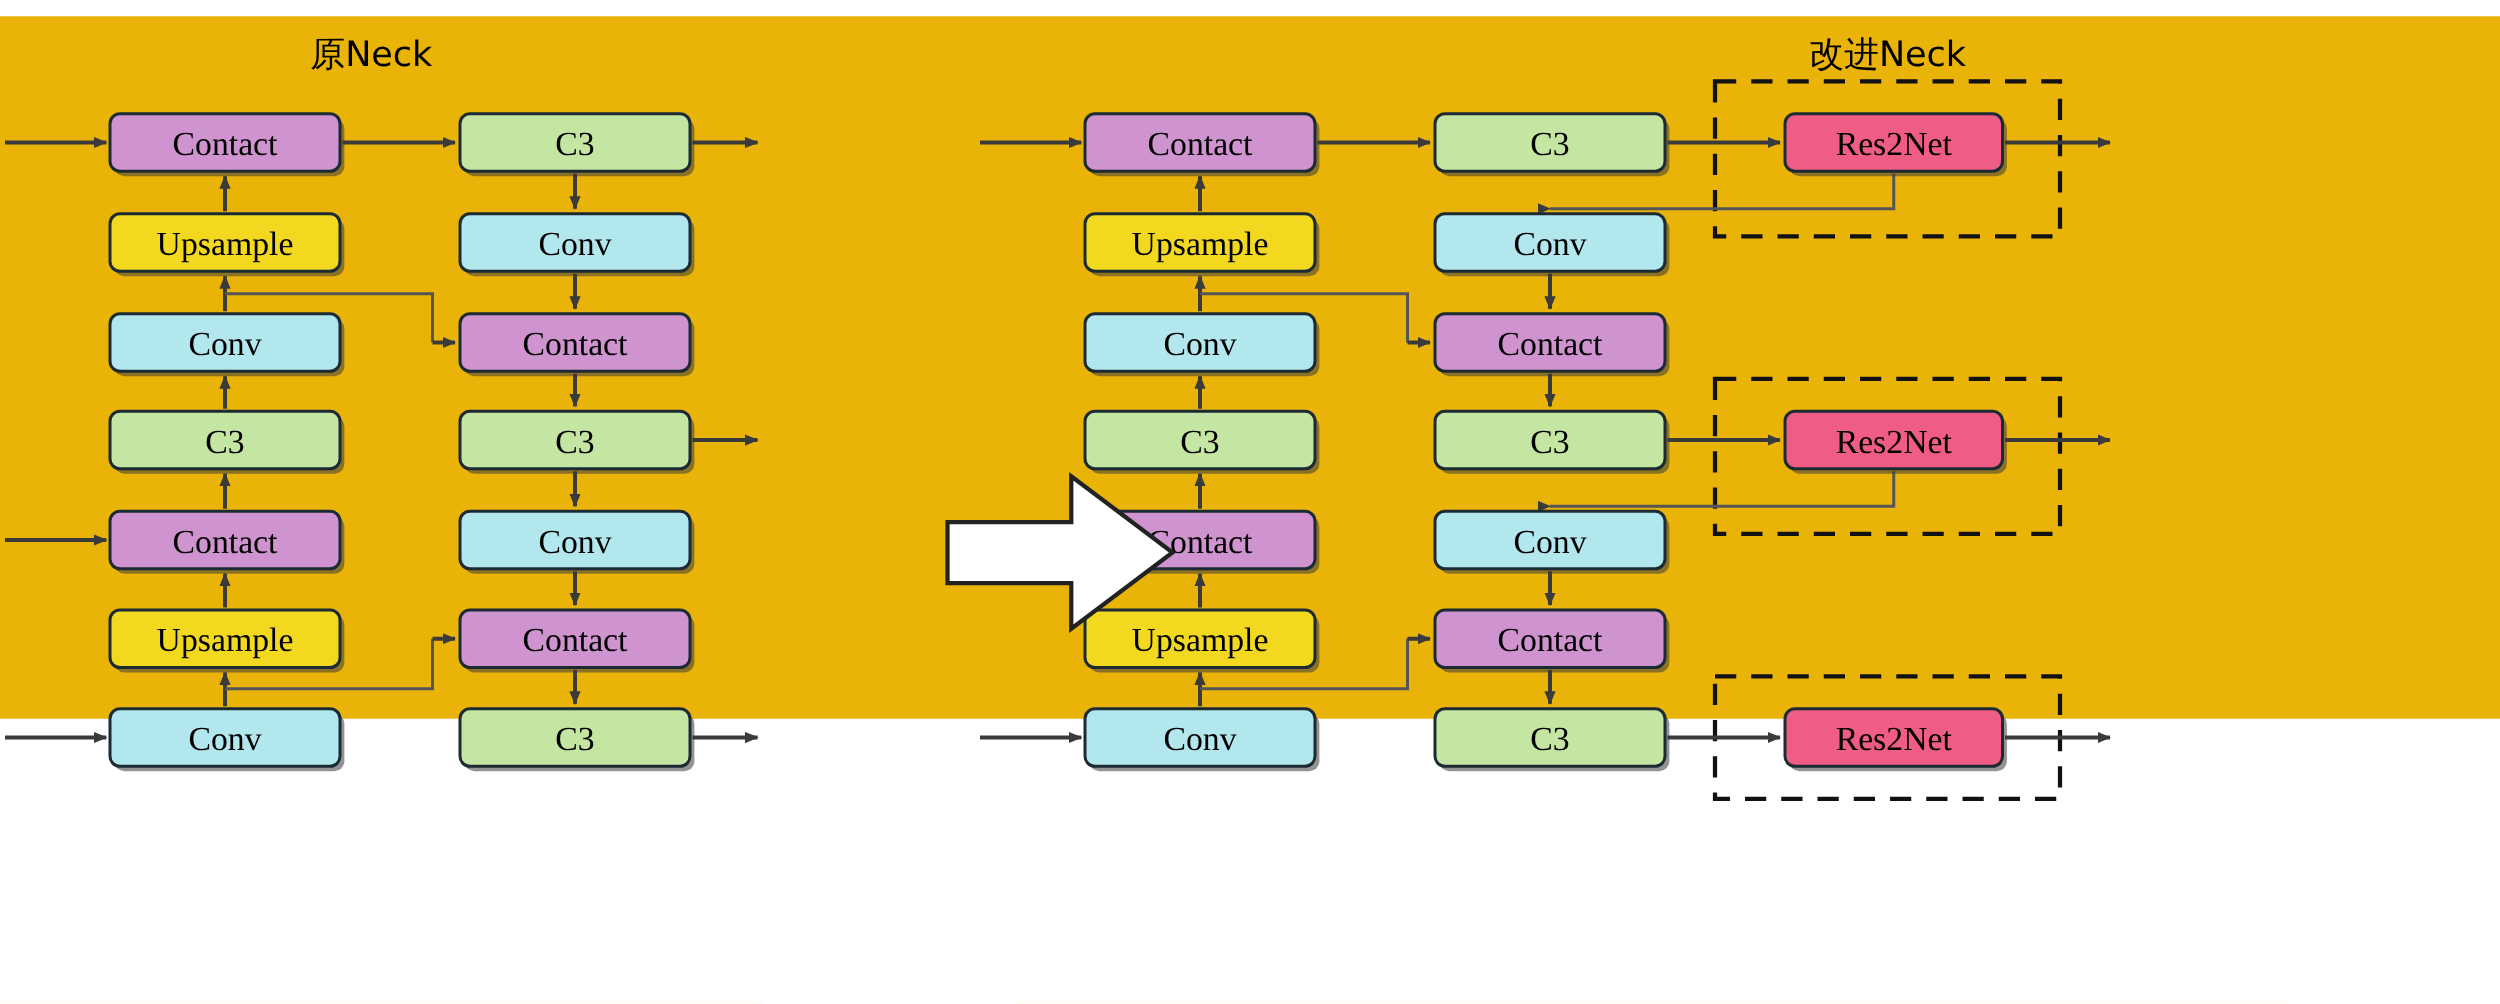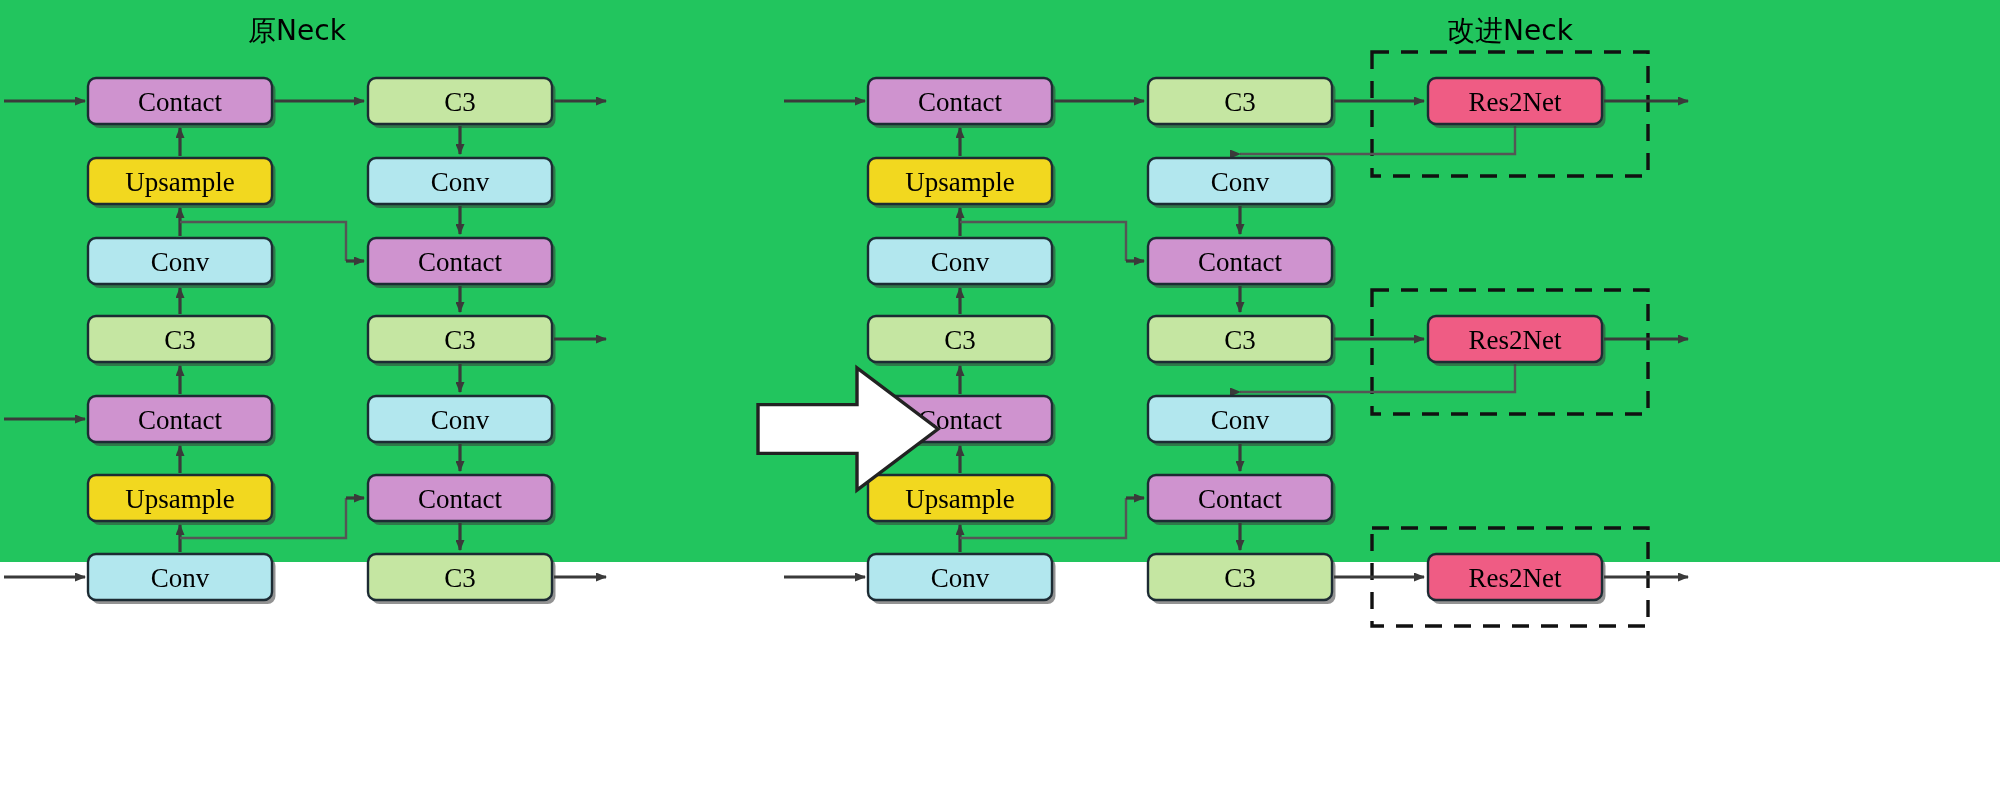--- a/index.html
+++ b/index.html
@@ -1,18 +1,18 @@
 <!DOCTYPE html>
 <html><head>
 <meta charset="utf-8">
 <style>
   html,body{margin:0;padding:0;background:#ffffff;}
   body{width:2000px;height:803px;overflow:hidden;
        font-family:"Liberation Serif","DejaVu Serif",serif;}
-  #stage{position:relative;width:2000px;height:562px;background:#22c55e;}
+  #stage{position:relative;width:2000px;height:562px;background:#eab308;margin-top:13px;}
   svg{display:block;}
   .box-label{font-family:"Liberation Serif","DejaVu Serif",serif;
              font-size:27px;fill:#000;dominant-baseline:central;text-anchor:middle;}
   .title-label{font-family:"DejaVu Sans","Liberation Sans",sans-serif;
                font-size:28px;fill:#000;dominant-baseline:central;text-anchor:middle;}
   .nbox{stroke:#1c2b33;stroke-width:2.4;}
   .shadow{fill:#3a3a3a;opacity:.55;}
   .ln{stroke:#3a3a3a;stroke-width:3.2;fill:none;}
   .ln-thin{stroke:#555;stroke-width:2.4;fill:none;}
   .dashbox{fill:none;stroke:#111;stroke-width:3.4;stroke-dasharray:17 12;}

